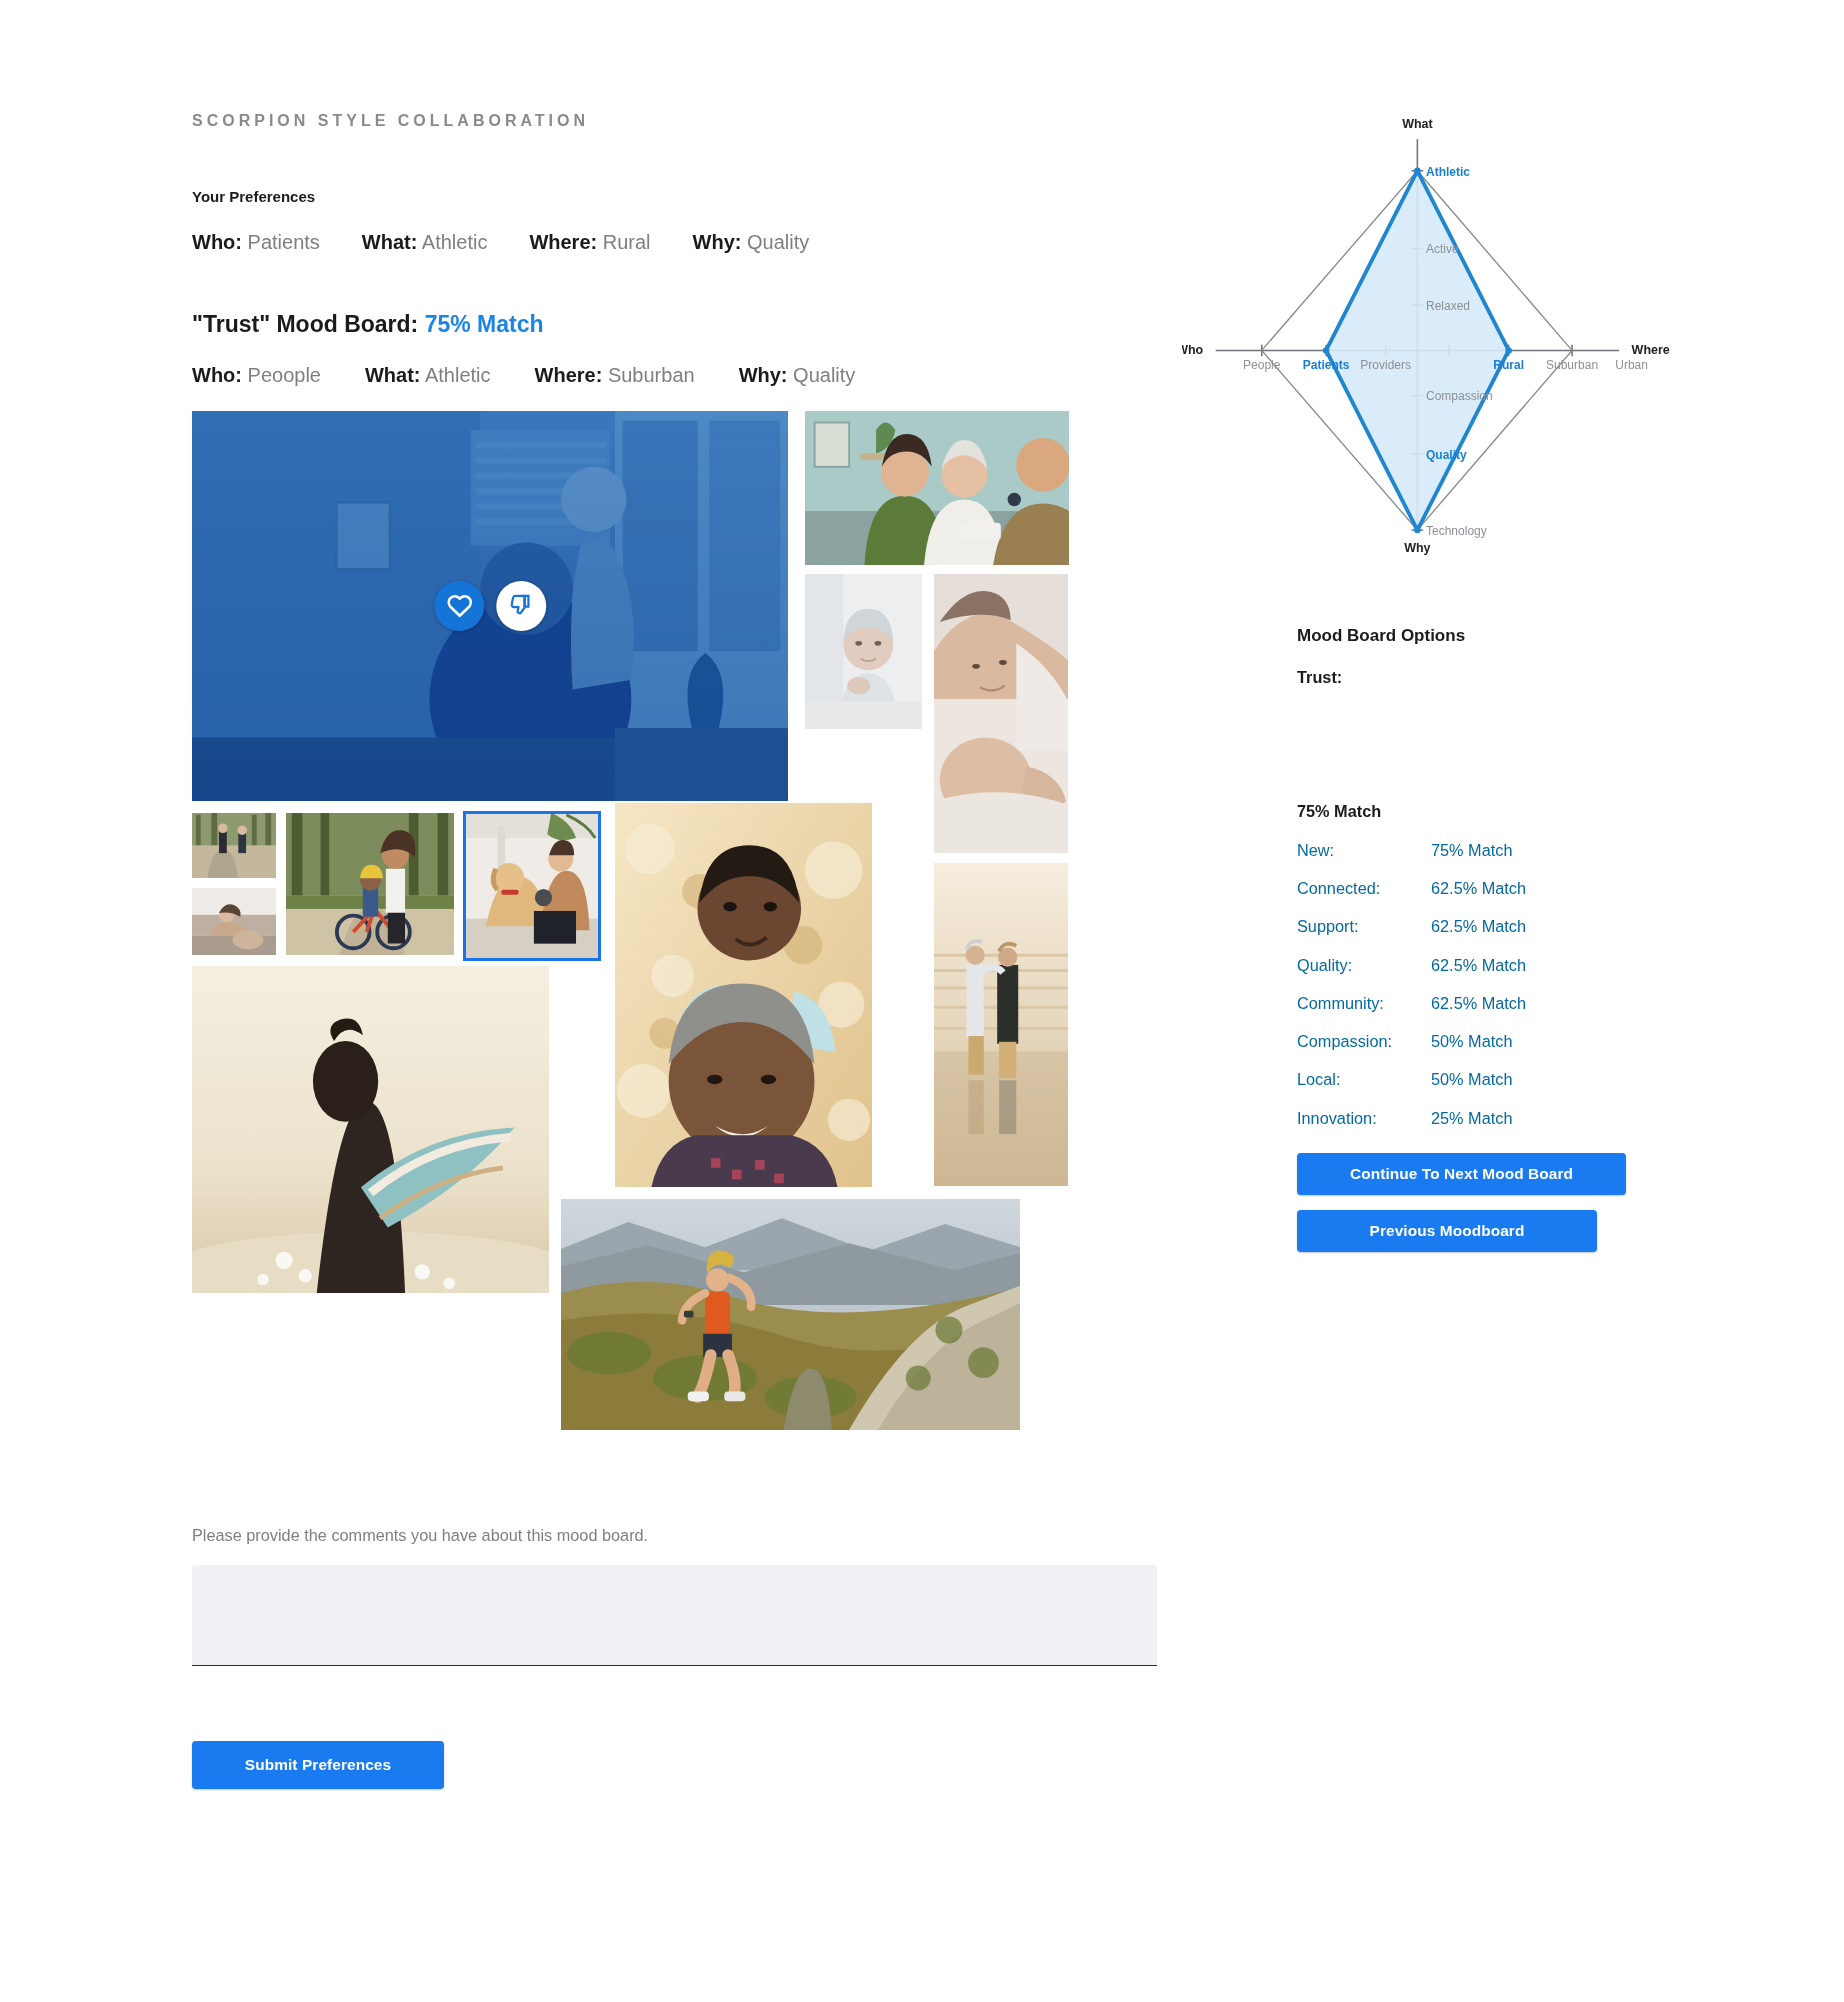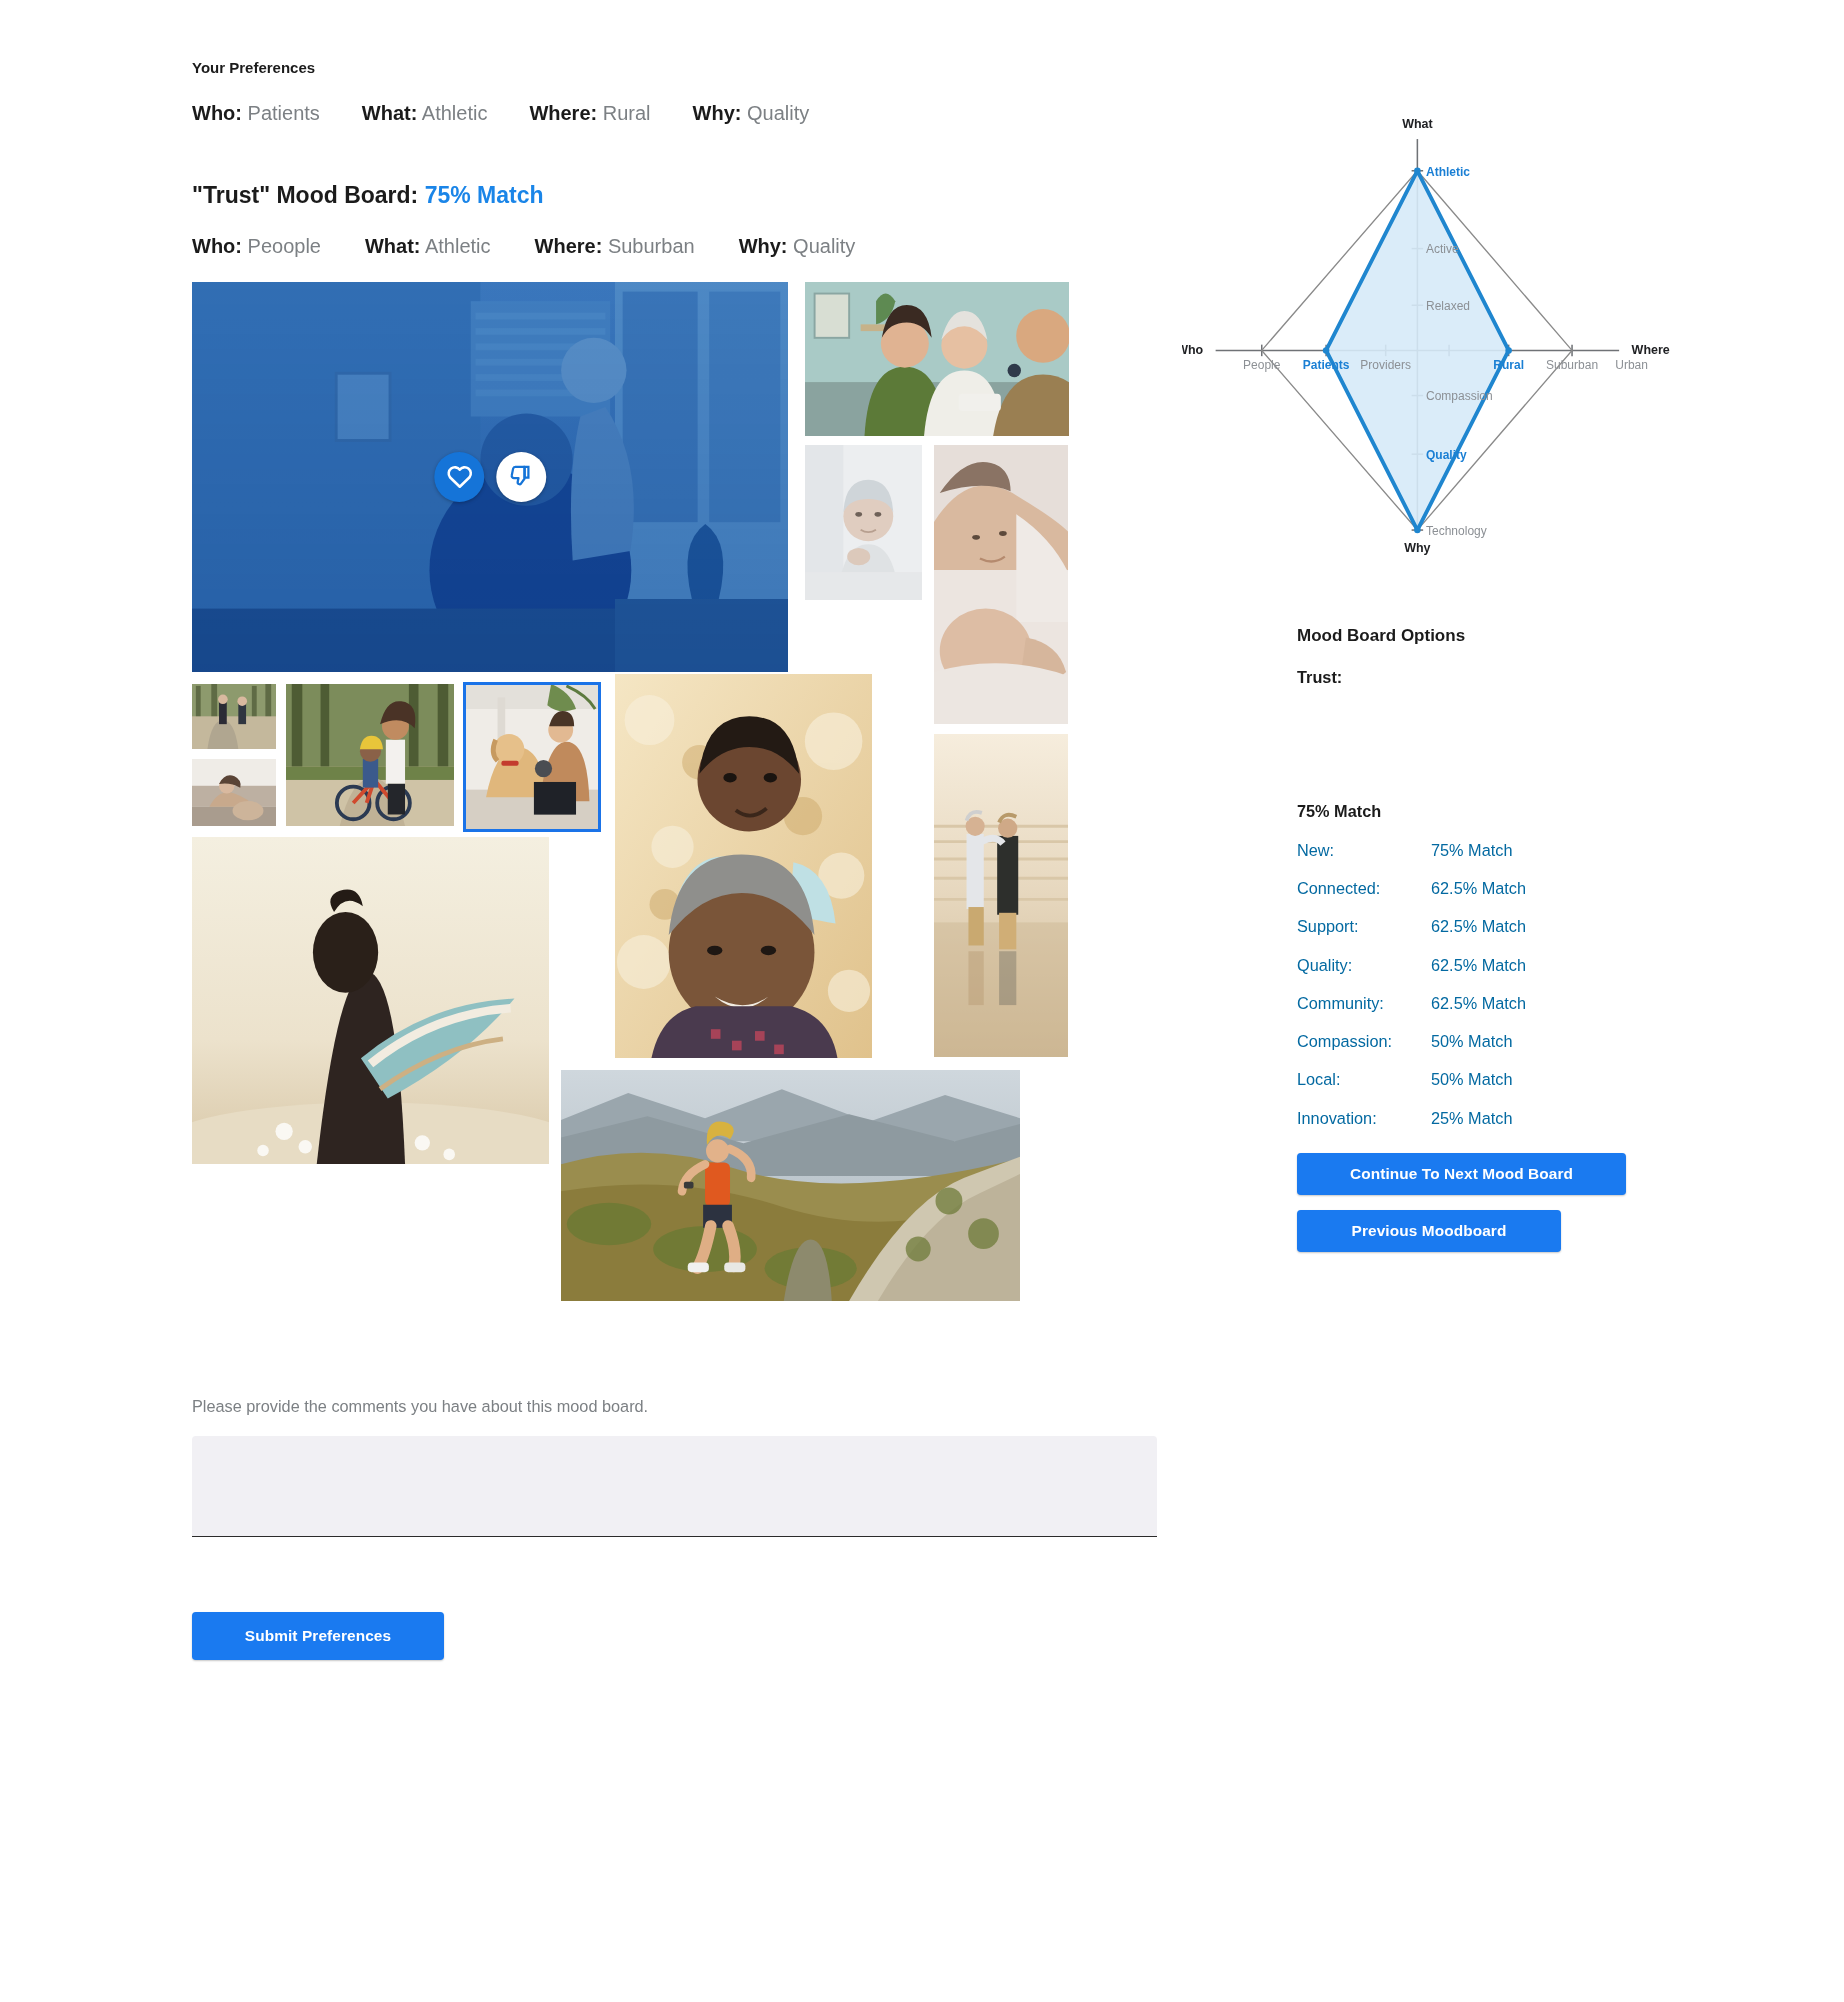--- a/index.html
+++ b/index.html
@@ -116,29 +116,30 @@
     display:flex; align-items:baseline;
     font-size:16.3px; line-height:1; margin-bottom:22px;
     color:#0369a1;
   }
   .opt-row .lbl  { width:134px; flex:0 0 134px; }
   .opt-row .val  { }
   .opt-row.active { color:#1b1b1b; font-weight:700;flex-direction:column; }
 
   .opt-btns { margin-top:27px; margin-left:115px; }
   .btn-next { width:329px; height:42px; margin-bottom:15.4px; }
-  .btn-prev { width:264px; height:42px; }
+  .btn-prev { width:300px; height:42px; }
 </style>
 </head>
 <body>
 
 <div class="page">
 
   <div class="left-col">
 
+    <div class="eyebrow">SCORPION STYLE COLLABORATION</div>
 
 
     
     <h2 class="sec-head">Your Preferences</h2>
 
     <div class="pref-row">
       <span class="pref-item"><span class="k">Who:</span> <span class="v">Patients</span></span><span class="pref-gap-1"></span><span class="pref-item"><span class="k">What:</span> <span class="v">Athletic</span></span><span class="pref-gap-1"></span><span class="pref-item"><span class="k">Where:</span> <span class="v">Rural</span></span><span class="pref-gap-1"></span><span class="pref-item"><span class="k">Why:</span> <span class="v">Quality</span></span>
     </div>
 
     

